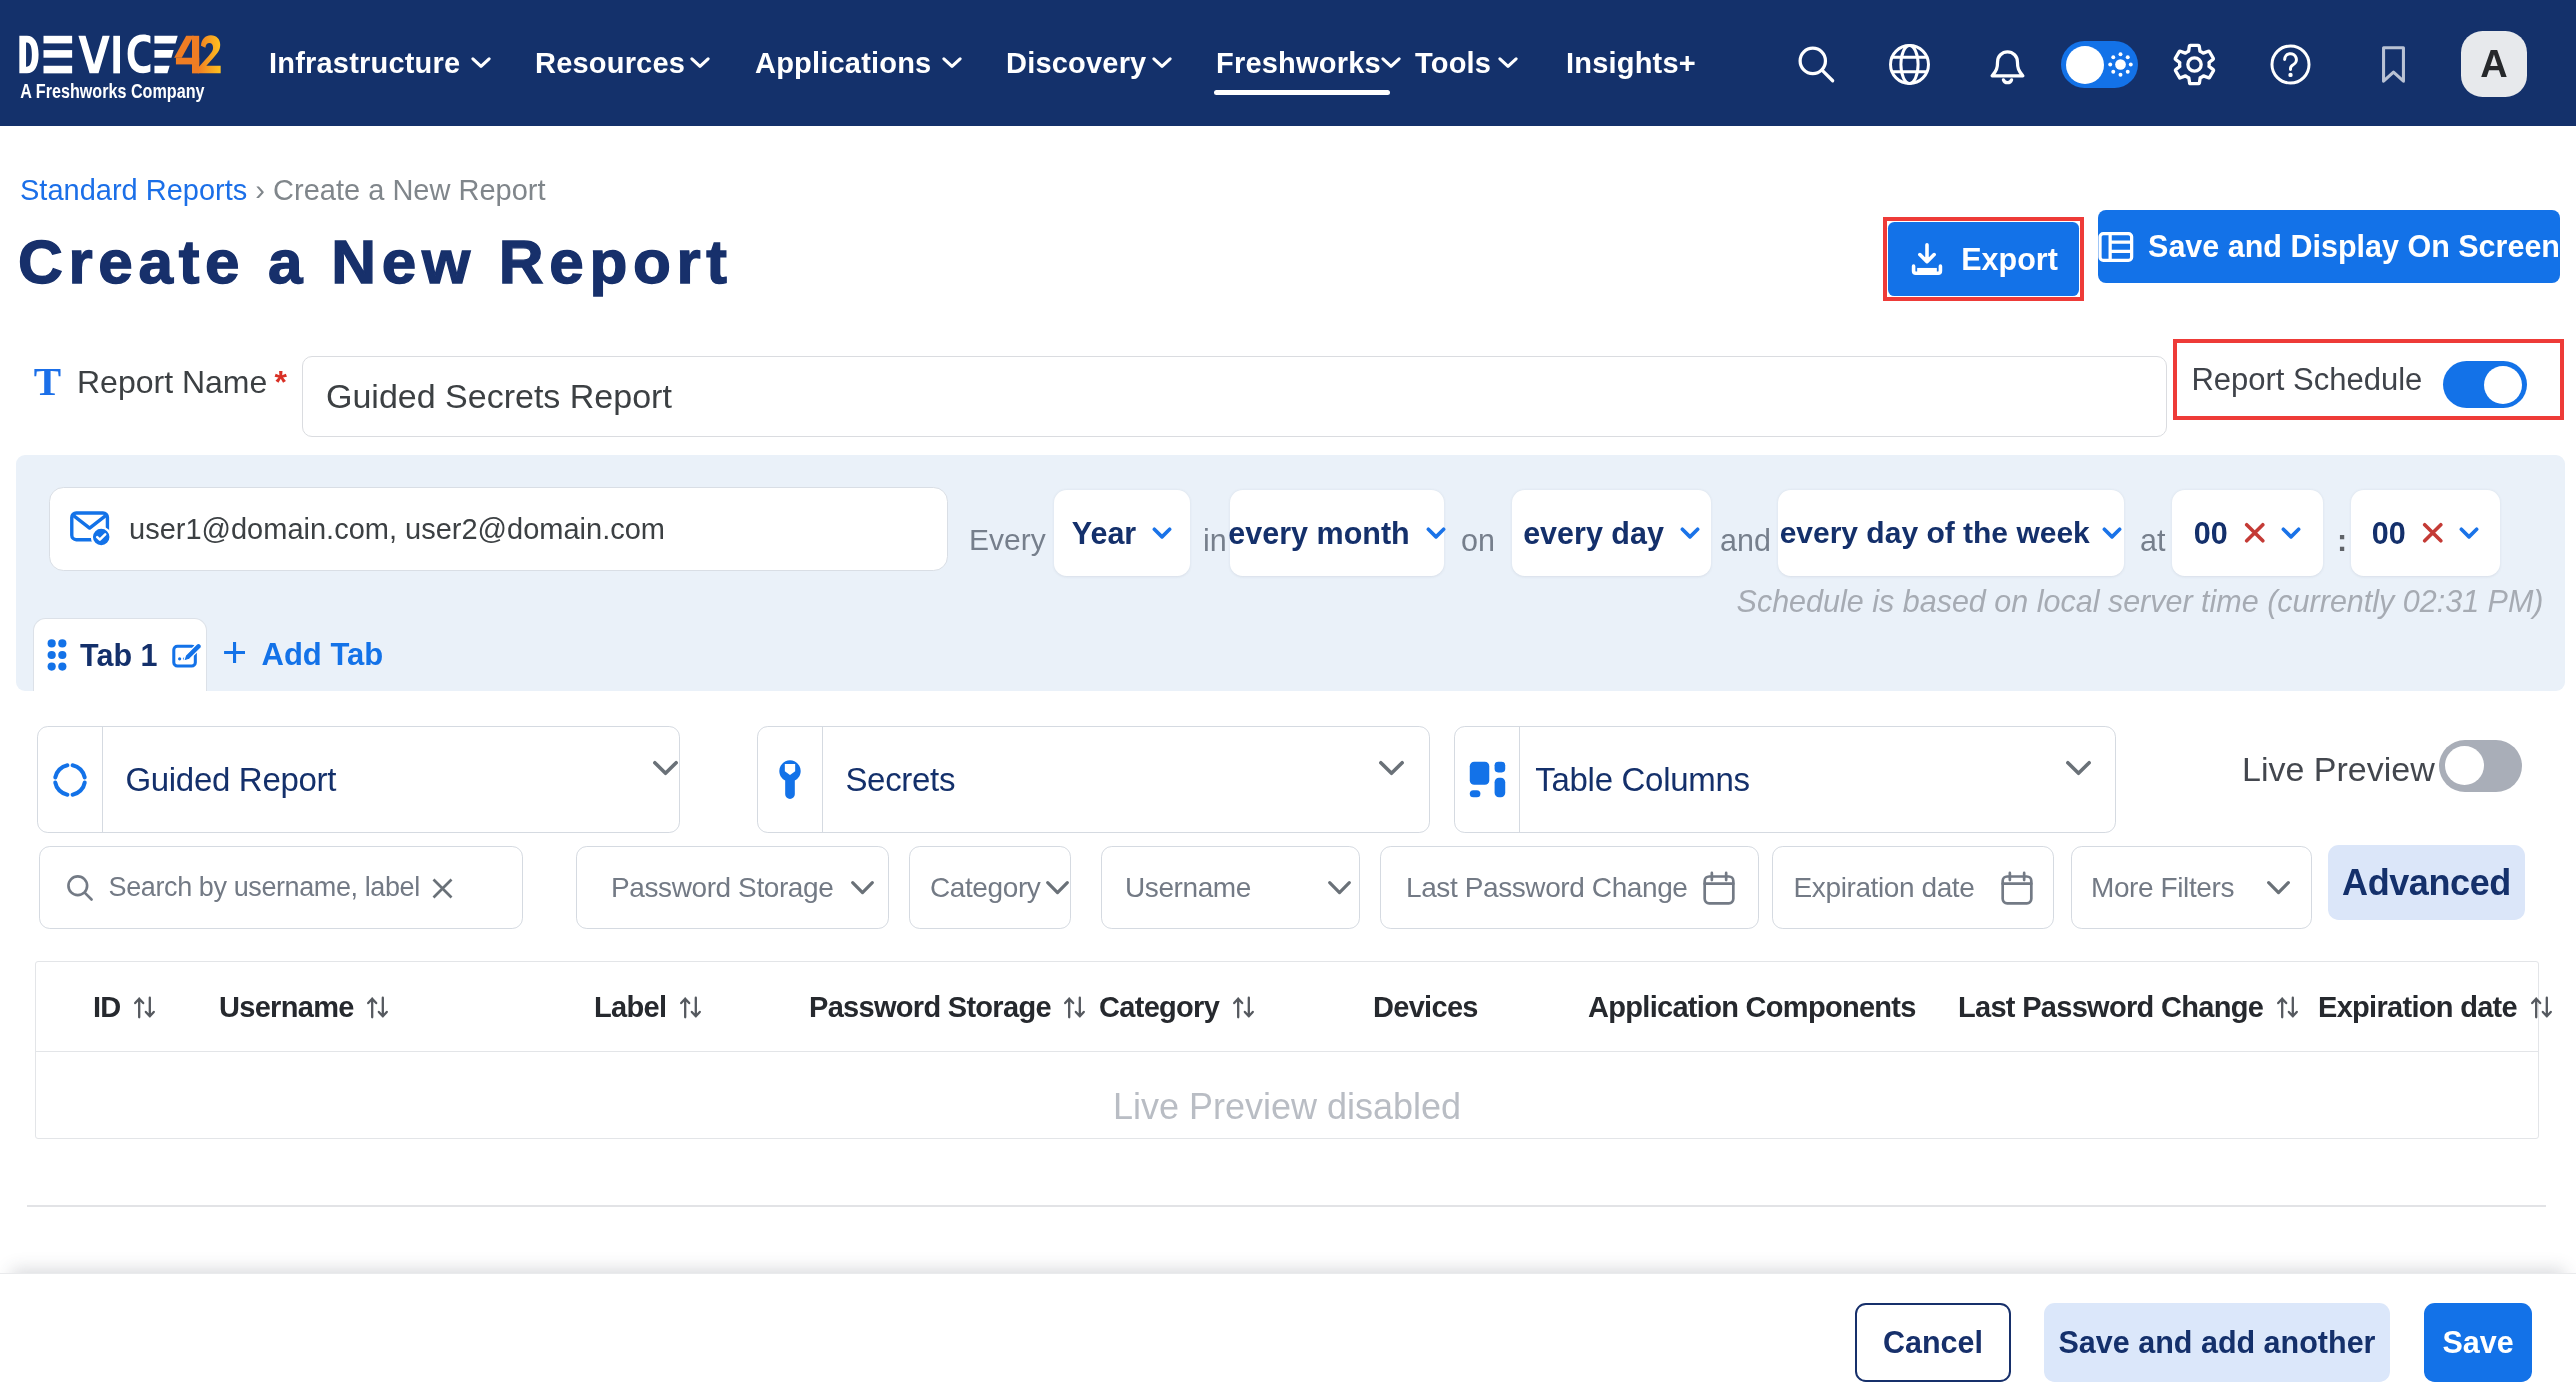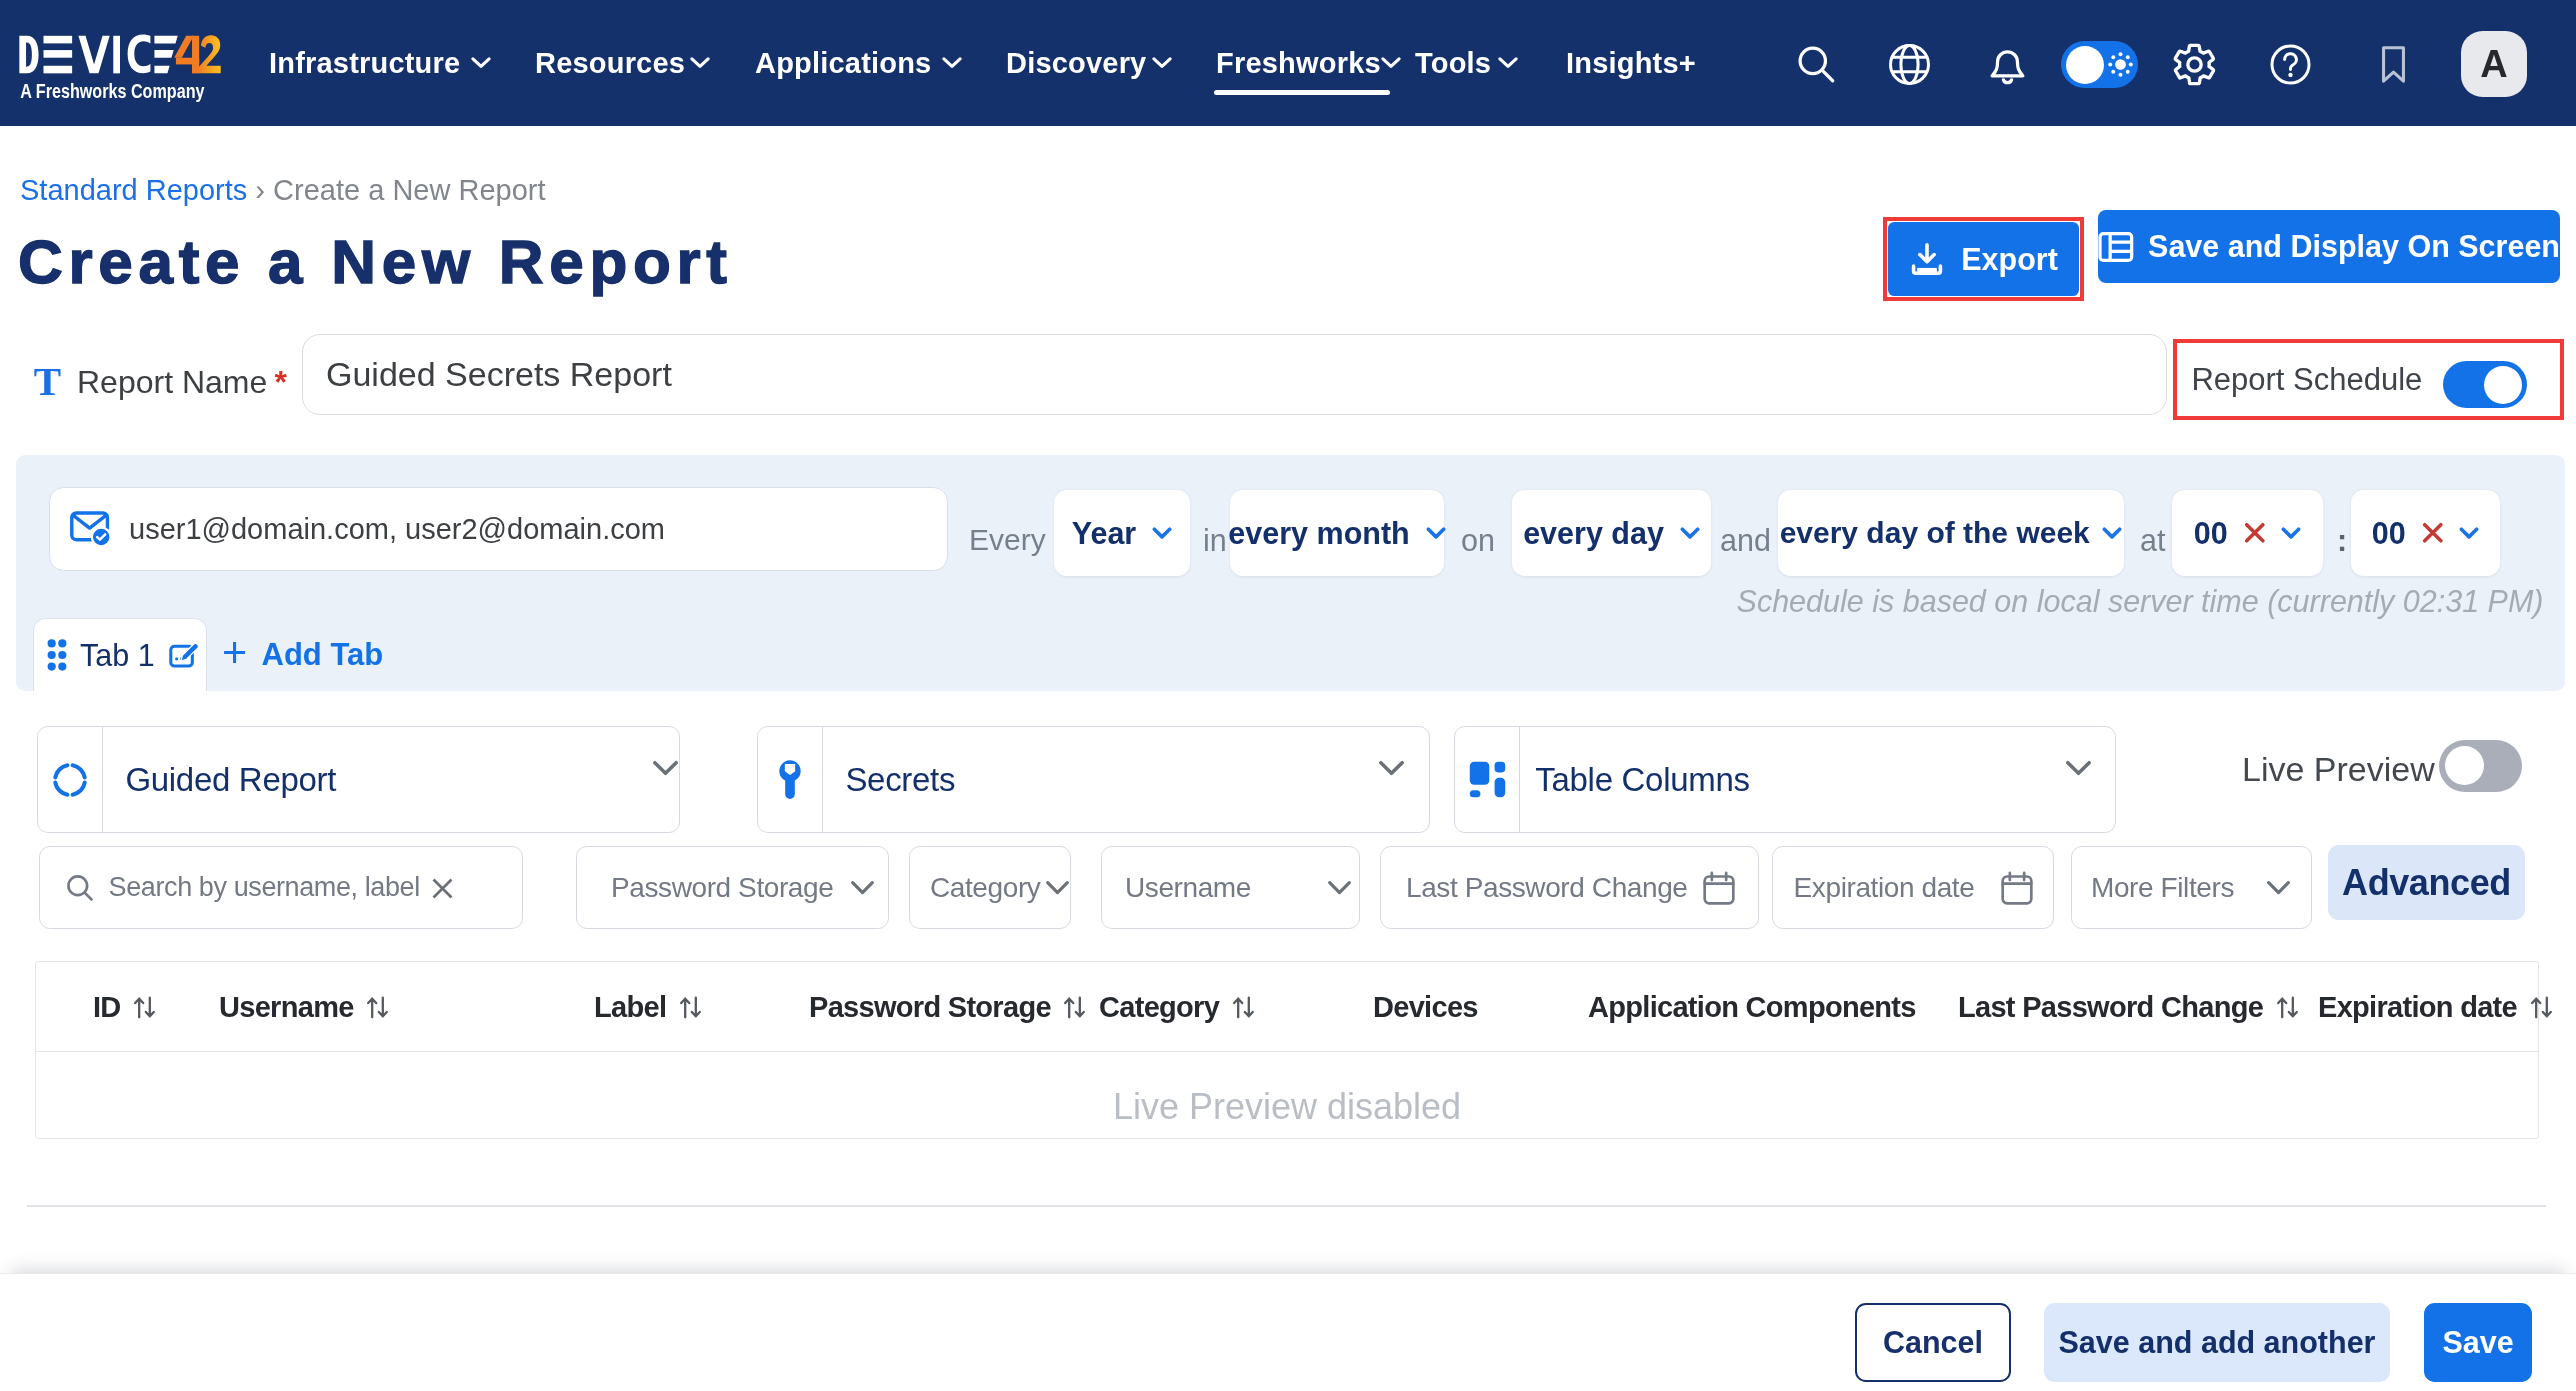--- a/index.html
+++ b/index.html
@@ -17,21 +17,21 @@
   .crumb a { color:#1B6FE8; text-decoration:none; }
   h1 { position:absolute; left:18px; top:226px; font-size:62px; font-weight:700; color:#17306B; letter-spacing:5.7px; white-space:nowrap; -webkit-text-stroke:1.4px #17306B; }
   .btn-blue { background:#1372E8; color:#fff; font-weight:700; font-size:30.5px; border-radius:8px; display:flex; align-items:center; justify-content:center; white-space:nowrap; }
   #export-wrap { position:absolute; left:1883px; top:205px; width:201px; height:84px; border:4.5px solid #EE3B38; padding:0.9px; background:#fff;margin-top:12px; }
   #export-btn { width:100%; height:100%; gap:16px; border-radius:6.3px; }
   #savedisplay { position:absolute; left:2098px; top:210px; width:462px; height:73px; gap:14.4px; font-size:30.5px; white-space:nowrap; }
   
   #ticon { position:absolute; left:33px; top:357px; width:29px; color:#1B6FE8; font-family:"Liberation Serif", serif; font-size:41px; font-weight:700; text-align:center; }
   #rn-label { position:absolute; left:77px; top:364px; font-size:32px; color:#3C4043; font-weight:400; }
   #rn-label b { color:#D93025; font-weight:700; padding-left:7.2px; }
-  #rn-input { position:absolute; left:302px; top:334px; width:1865px; height:81px; border:1.8px solid #DADCE0; border-radius:18px; background:#fff; display:flex; align-items:center; padding-left:23px; font-size:34px; color:#3C4043; }
+  #rn-input { position:absolute; left:302px; top:356px; width:1865px; height:81px; border:1.8px solid #DADCE0; border-radius:10px; background:#fff; display:flex; align-items:center; padding-left:23px; font-size:34px; color:#3C4043; }
   #sched-wrap { position:absolute; left:2173px; top:339px; width:391px; height:81px; border:4.5px solid #EE3B38; background:#fff; display:flex; align-items:center; }
   #sched-wrap .lbl { font-size:31px; color:#3F434A; margin-left:14.4px; }
   .toggle { border-radius:897px; position:relative; }
   .knob { position:absolute; background:#fff; border-radius:50%; }
   
   #panel { position:absolute; left:16px; top:455px; width:2549px; height:236px; background:#EAF1F9; border-radius:9px; }
   #email-box { position:absolute; left:33px; top:32px; width:899px; height:84px; background:#fff; border:1.8px solid #D9DEE5; border-radius:14.4px; display:flex; align-items:center; }
   .sgray { position:absolute; top:68px; font-size:30.5px; color:#767F8C; white-space:nowrap; }
   .sbox { position:absolute; top:35px; height:86px; background:#fff; border-radius:12.6px; box-shadow:0 0.9px 2.7px rgba(60,70,90,0.10); display:flex; align-items:center; justify-content:center; gap:16px; font-size:30.5px; font-weight:700; color:#14306B; white-space:nowrap; }
   #sched-note { position:absolute; right:21.5px; top:129px; font-size:30.5px; font-style:italic; color:#A6ABB3; }
@@ -242,21 +242,21 @@
     <div id="sched-note">Schedule is based on local server time (currently 02:31 PM)</div>
     <div id="tab1">
       <svg style="margin-left:12.6px;" width="20" height="32" viewBox="0 0 22 36" fill="#1372E8">
           <circle cx="5" cy="5" r="4.6"></circle>
           <circle cx="17" cy="5" r="4.6"></circle>
           <circle cx="5" cy="18" r="4.6"></circle>
           <circle cx="17" cy="18" r="4.6"></circle>
           <circle cx="5" cy="31" r="4.6"></circle>
           <circle cx="17" cy="31" r="4.6"></circle>
         </svg>
-      <span style="margin-left:13.5px;font-size:30.5px;font-weight:400;color:#14306B;white-space:nowrap;">Tab 1</span>
+      <span style="margin-left:13.5px;font-size:30.5px;font-weight:700;color:#14306B;white-space:nowrap;">Tab 1</span>
       <svg style="margin-left:14.4px;" width="30.5" height="30.5" viewBox="0 0 34 34" fill="none">
           <rect x="2" y="7" width="24" height="22" rx="4" stroke="#1372E8" stroke-width="3.4"></rect>
           <circle cx="8.5" cy="21" r="1.8" fill="#1372E8"></circle>
           <circle cx="14" cy="21" r="1.8" fill="#1372E8"></circle>
           <path d="M15,17 L27.5,4.5 a3.2,3.2 0 0 1 4.5,4.5 L19.5,21.5 l-6.5,2 Z" fill="#1372E8" stroke="#fff" stroke-width="1.4"></path>
         </svg>
     </div>
     <div id="addtab">
         <span style="font-size:43px;font-weight:400;margin-top:-3.6px;">+</span>
         <span>Add Tab</span>

